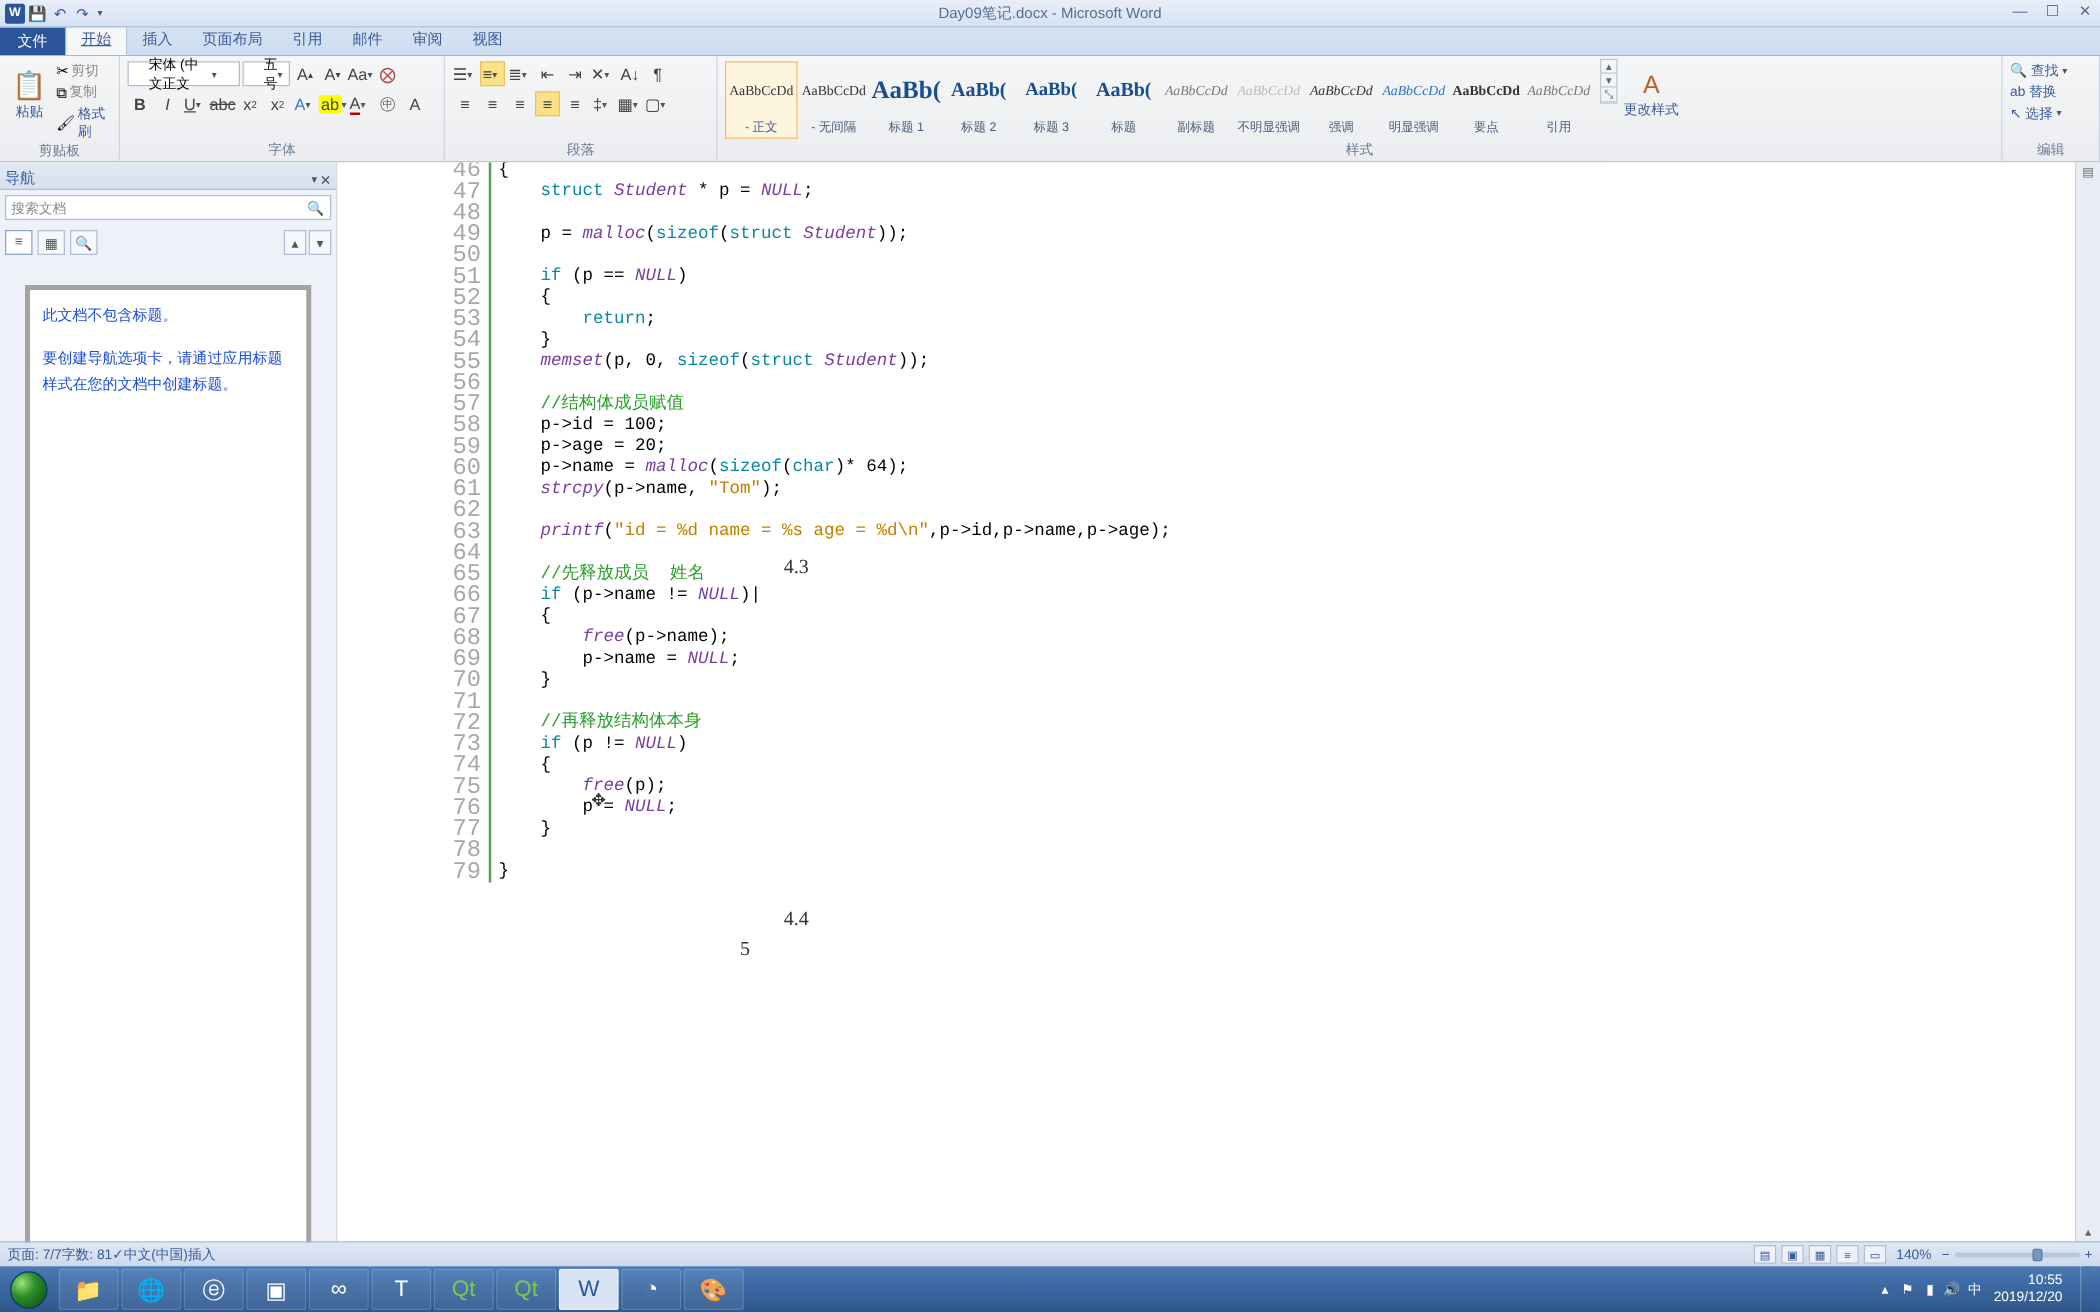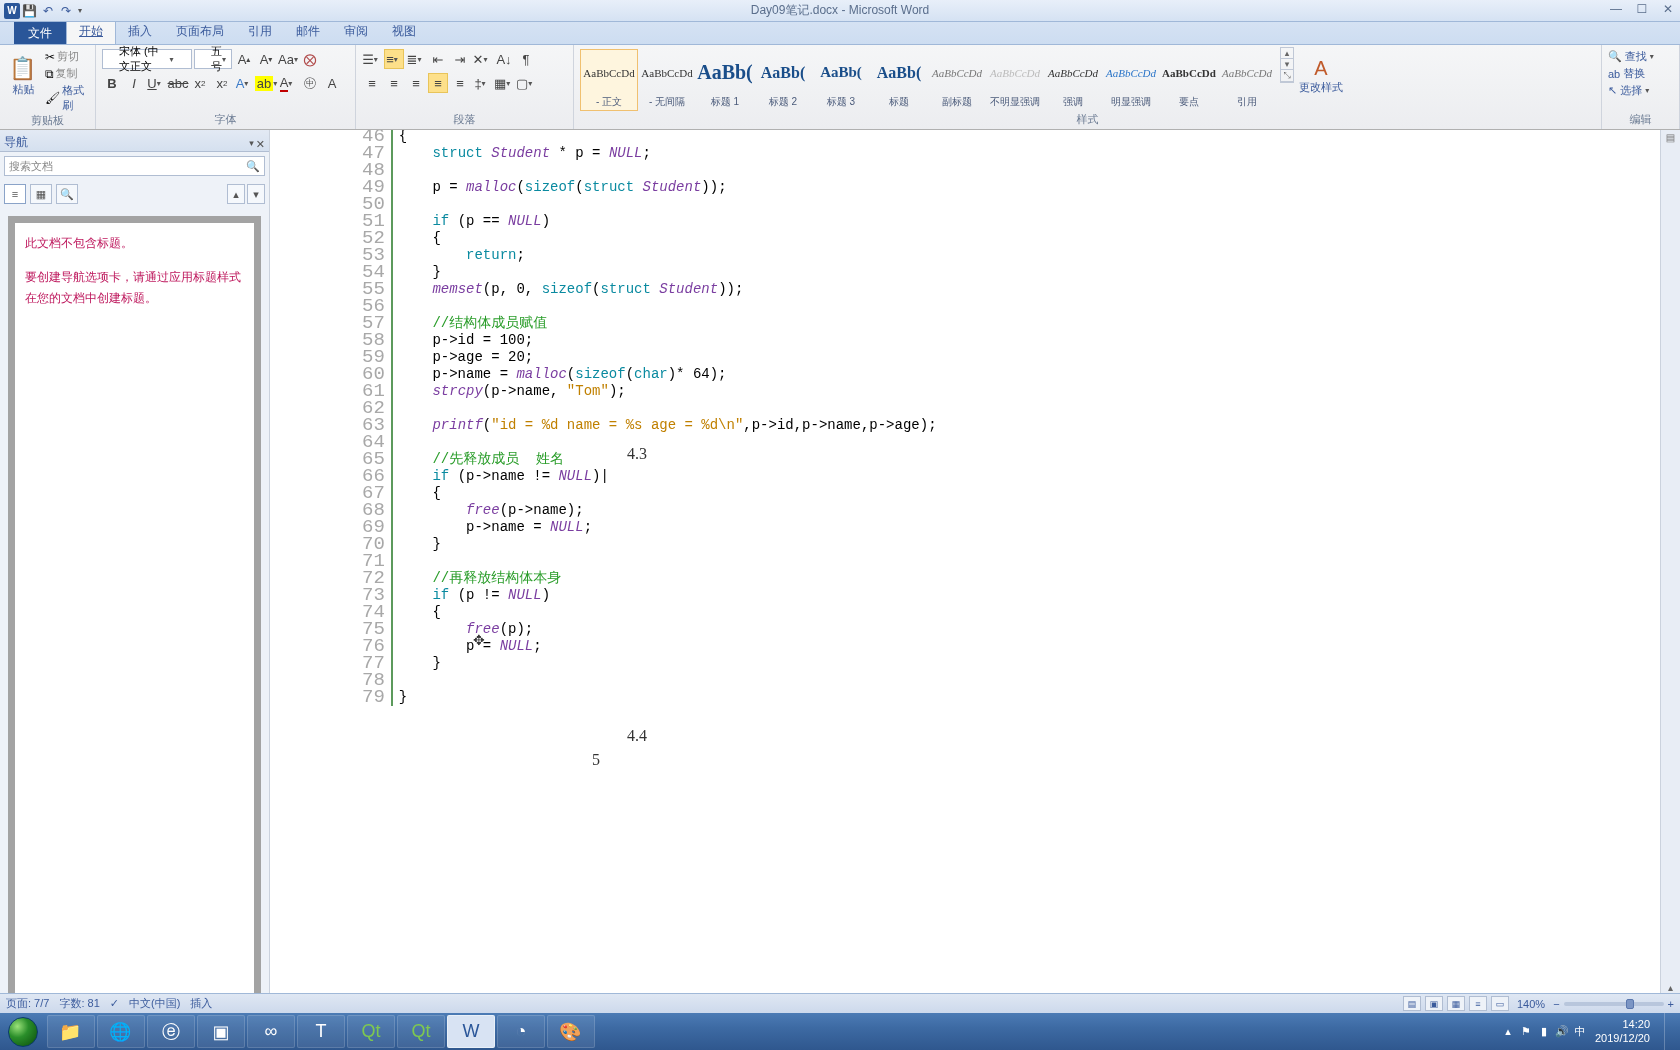--- a/index.html
+++ b/index.html
@@ -28,21 +28,21 @@
   .title-text { position:absolute; left:50%; transform:translateX(-50%); color:#5a6e8c; font-size:12px; }
   .win-controls { position:absolute; right:4px; top:2px; display:flex; gap:10px; }
   .win-btn { width:16px; height:14px; color:#5a6e8c; font-size:12px; display:flex; align-items:center; justify-content:center; }
 
   
   .ribbon-tabs {
     height: 23px;
     background: linear-gradient(#d5e2f3, #cdddf1);
     display: flex;
     align-items: flex-end;
-    padding-left: 14px;
+    padding-left: 0px;
     border-bottom: 1px solid #a0b8d8;
   }
   .tab-file {
     background:#2a5699;
     color:#fff;
     padding: 4px 14px;
     font-size:12px;
     height:22px;
     display:flex;
     align-items:center;
@@ -137,22 +137,22 @@
   }
   .nav-tabs { display:flex; gap:4px; padding:4px; }
   .nav-tab {
     width:22px; height:20px; border:1px solid #b0bdd2; background:#f5f8fc;
     display:flex; align-items:center; justify-content:center; font-size:11px; color:#555;
   }
   .nav-tab.active { background:#fff; border-color:#8aa3c8; }
   .nav-spacer { flex:1; }
   .nav-arrows { display:flex; gap:2px; }
   .nav-body {
-    margin:8px; flex:1; background:#fff; border:7px solid #a3a3a3;
-    padding:10px; font-size:12px; color:#be185d; line-height:1.7;
+    margin:20px; flex:1; background:#fff; border:4px solid #a3a3a3;
+    padding:10px; font-size:12px; color:#1d4ed8; line-height:1.7;
   }
 
   
   .doc-scroller {
     flex:1;
     background:#fff;
     position:relative;
     overflow:hidden;
   }
   .doc-page {
@@ -211,21 +211,21 @@
     position:absolute;
     left:0; right:0; bottom:37px;
     height:20px;
     background:linear-gradient(#dfe7f3,#cdd9ec);
     border-top:1px solid #a0b8d8;
     display:flex; align-items:center;
     font-size:11px; color:#3b5b9c;
     padding:0 6px;
     justify-content:space-between;
   }
-  .status-left { display:flex; gap:10px; align-items:center; }
+  .status-left { display:flex; align-items:center; }
   .status-right { display:flex; gap:4px; align-items:center; }
   .view-btn { width:18px; height:15px; border:1px solid #b0bdd2; background:#eef2f8; font-size:9px; display:flex; align-items:center; justify-content:center; }
   .zoom-track { width:100px; height:4px; background:#b8c6dc; position:relative; border-radius:2px; }
   .zoom-thumb { position:absolute; left:62%; top:-3px; width:8px; height:10px; background:#7b95c4; border:1px solid #5a77ad; border-radius:2px; }
 
   
   .taskbar {
     position:absolute;
     left:0; right:0; bottom:0; height:37px;
     background:linear-gradient(#4c7bb5 0%, #3d6aa3 40%, #2f578e 100%);
@@ -570,18 +570,18 @@
   </div>
   <div class="task-right">
     <div class="tray-icons">
       <span>▴</span>
       <span>⚑</span>
       <span>▮</span>
       <span>🔊</span>
       <span>中</span>
     </div>
     <div class="clock">
-      <div>14:20</div>
+      <div>10:55</div>
       <div>2019/12/20</div>
     </div>
     <div class="showdesk"></div>
   </div>
 </div>
 
 </body></html>

